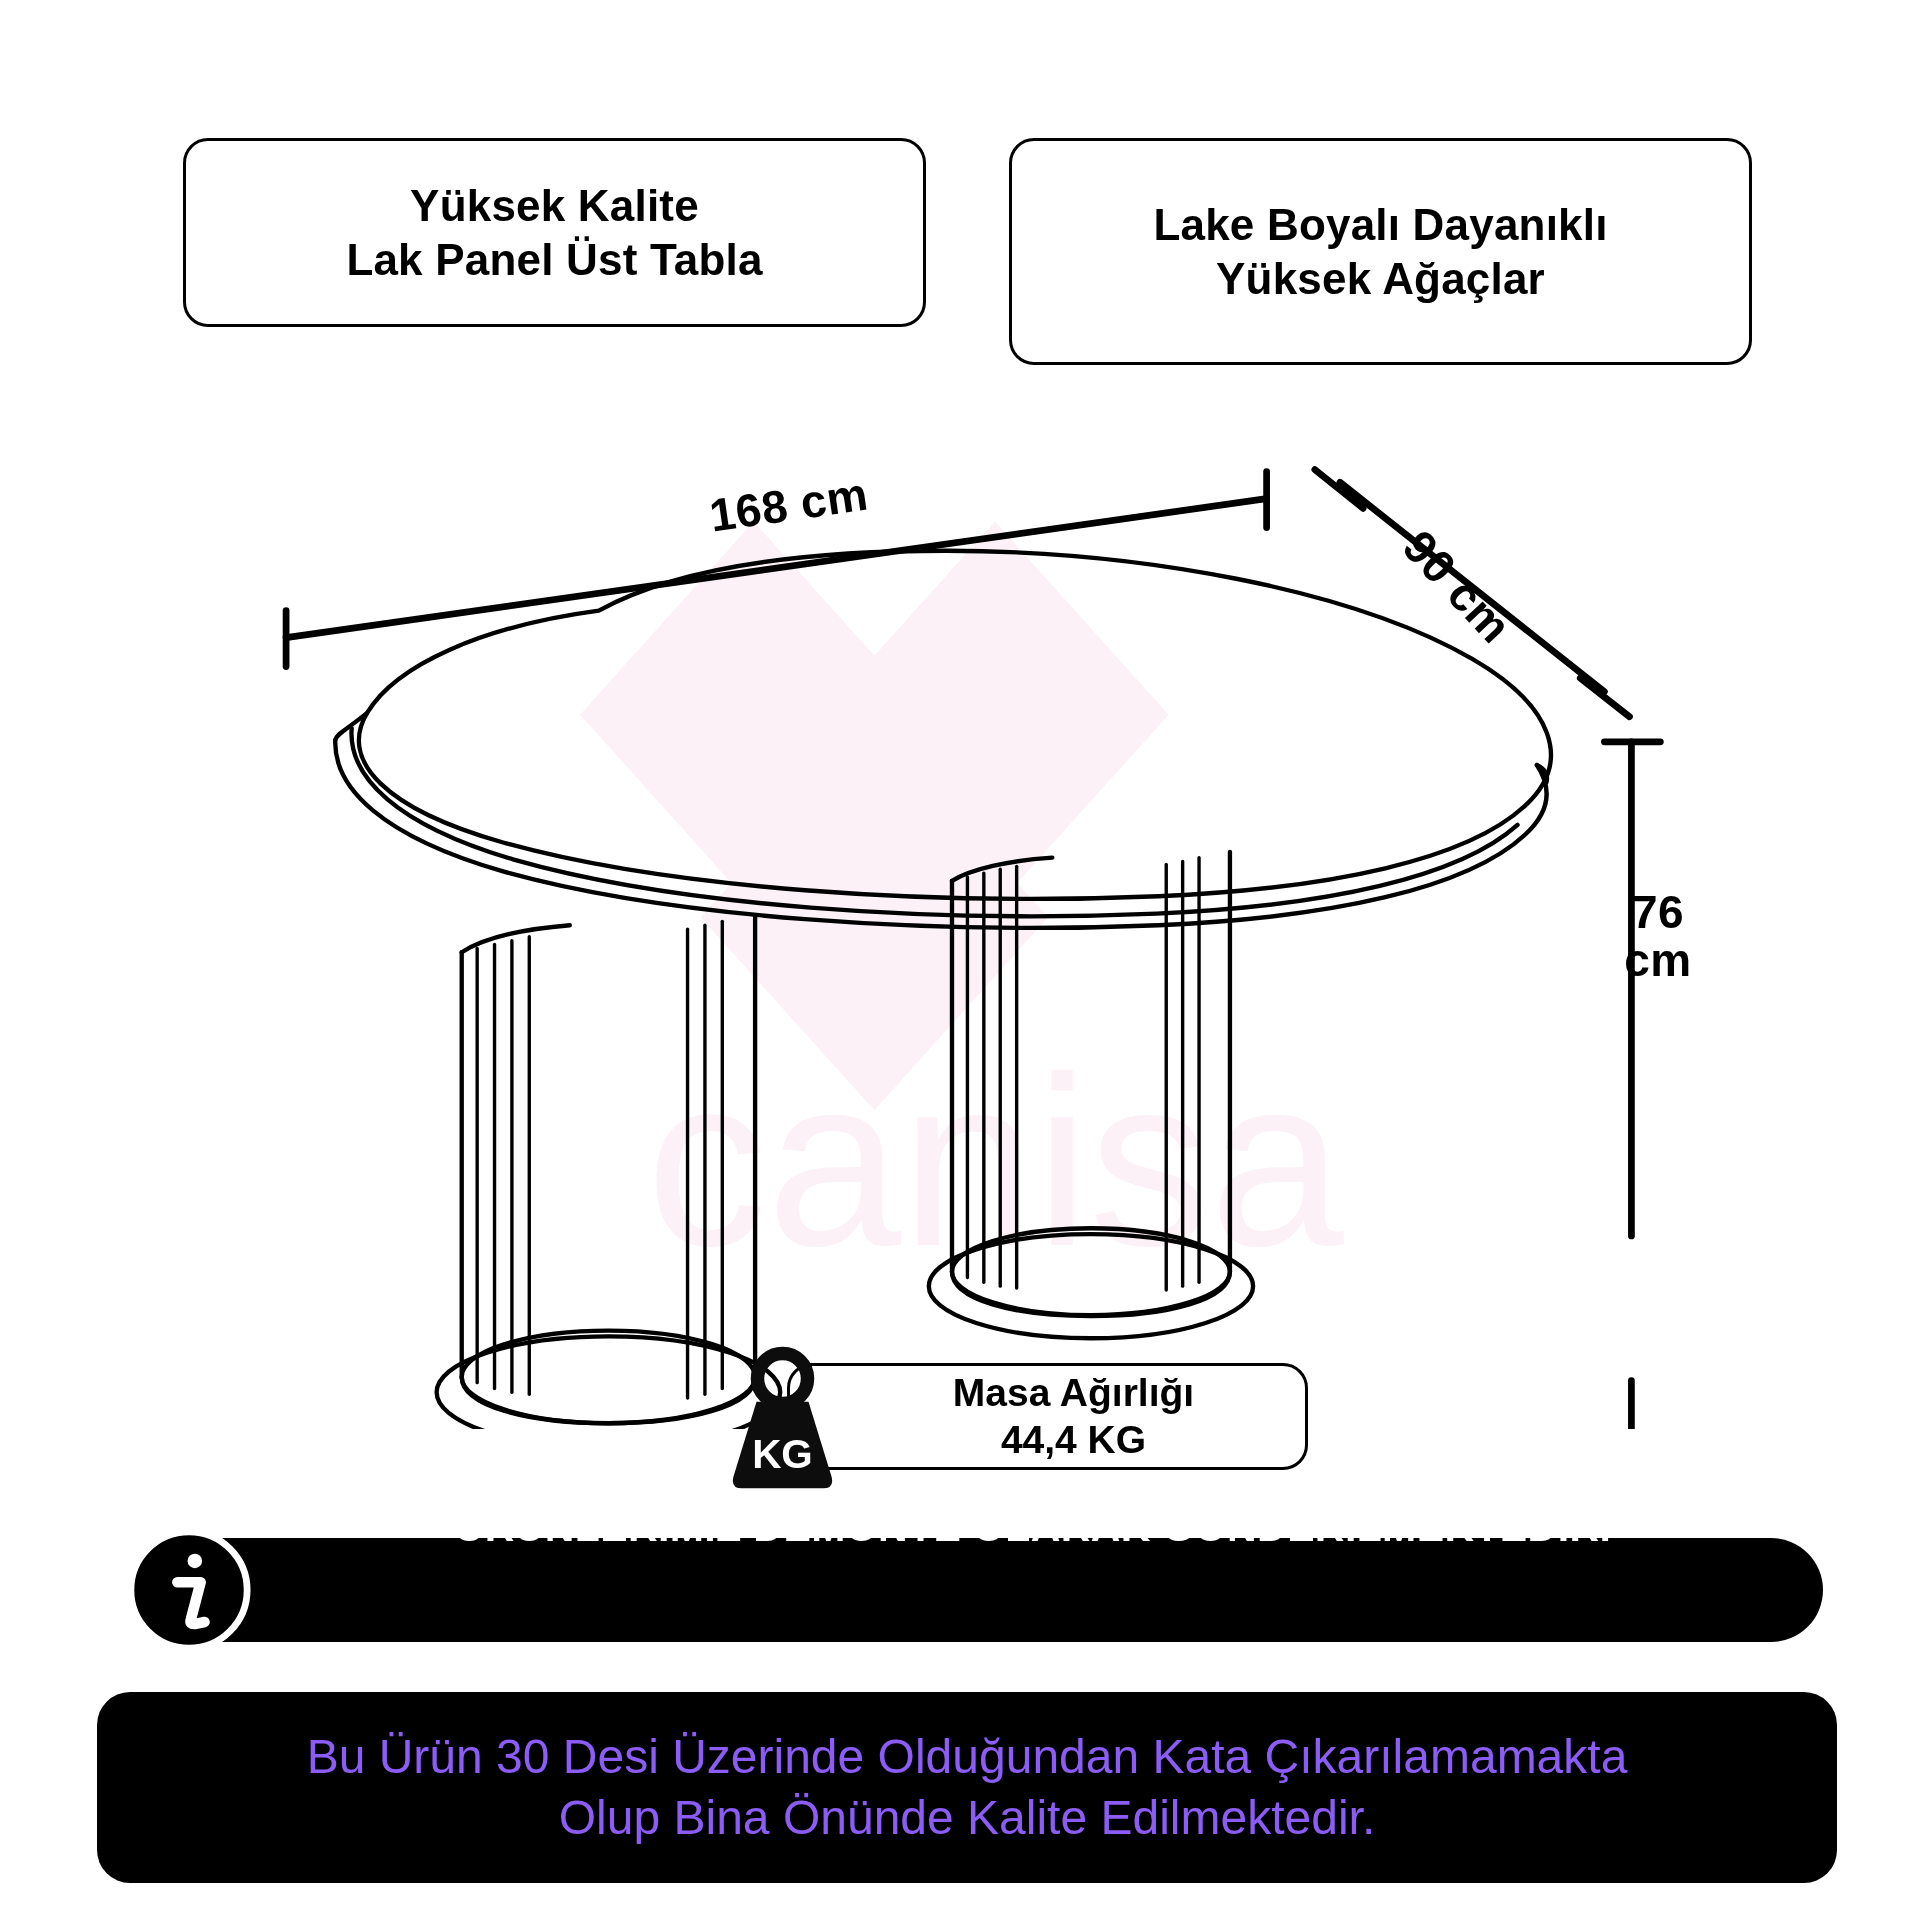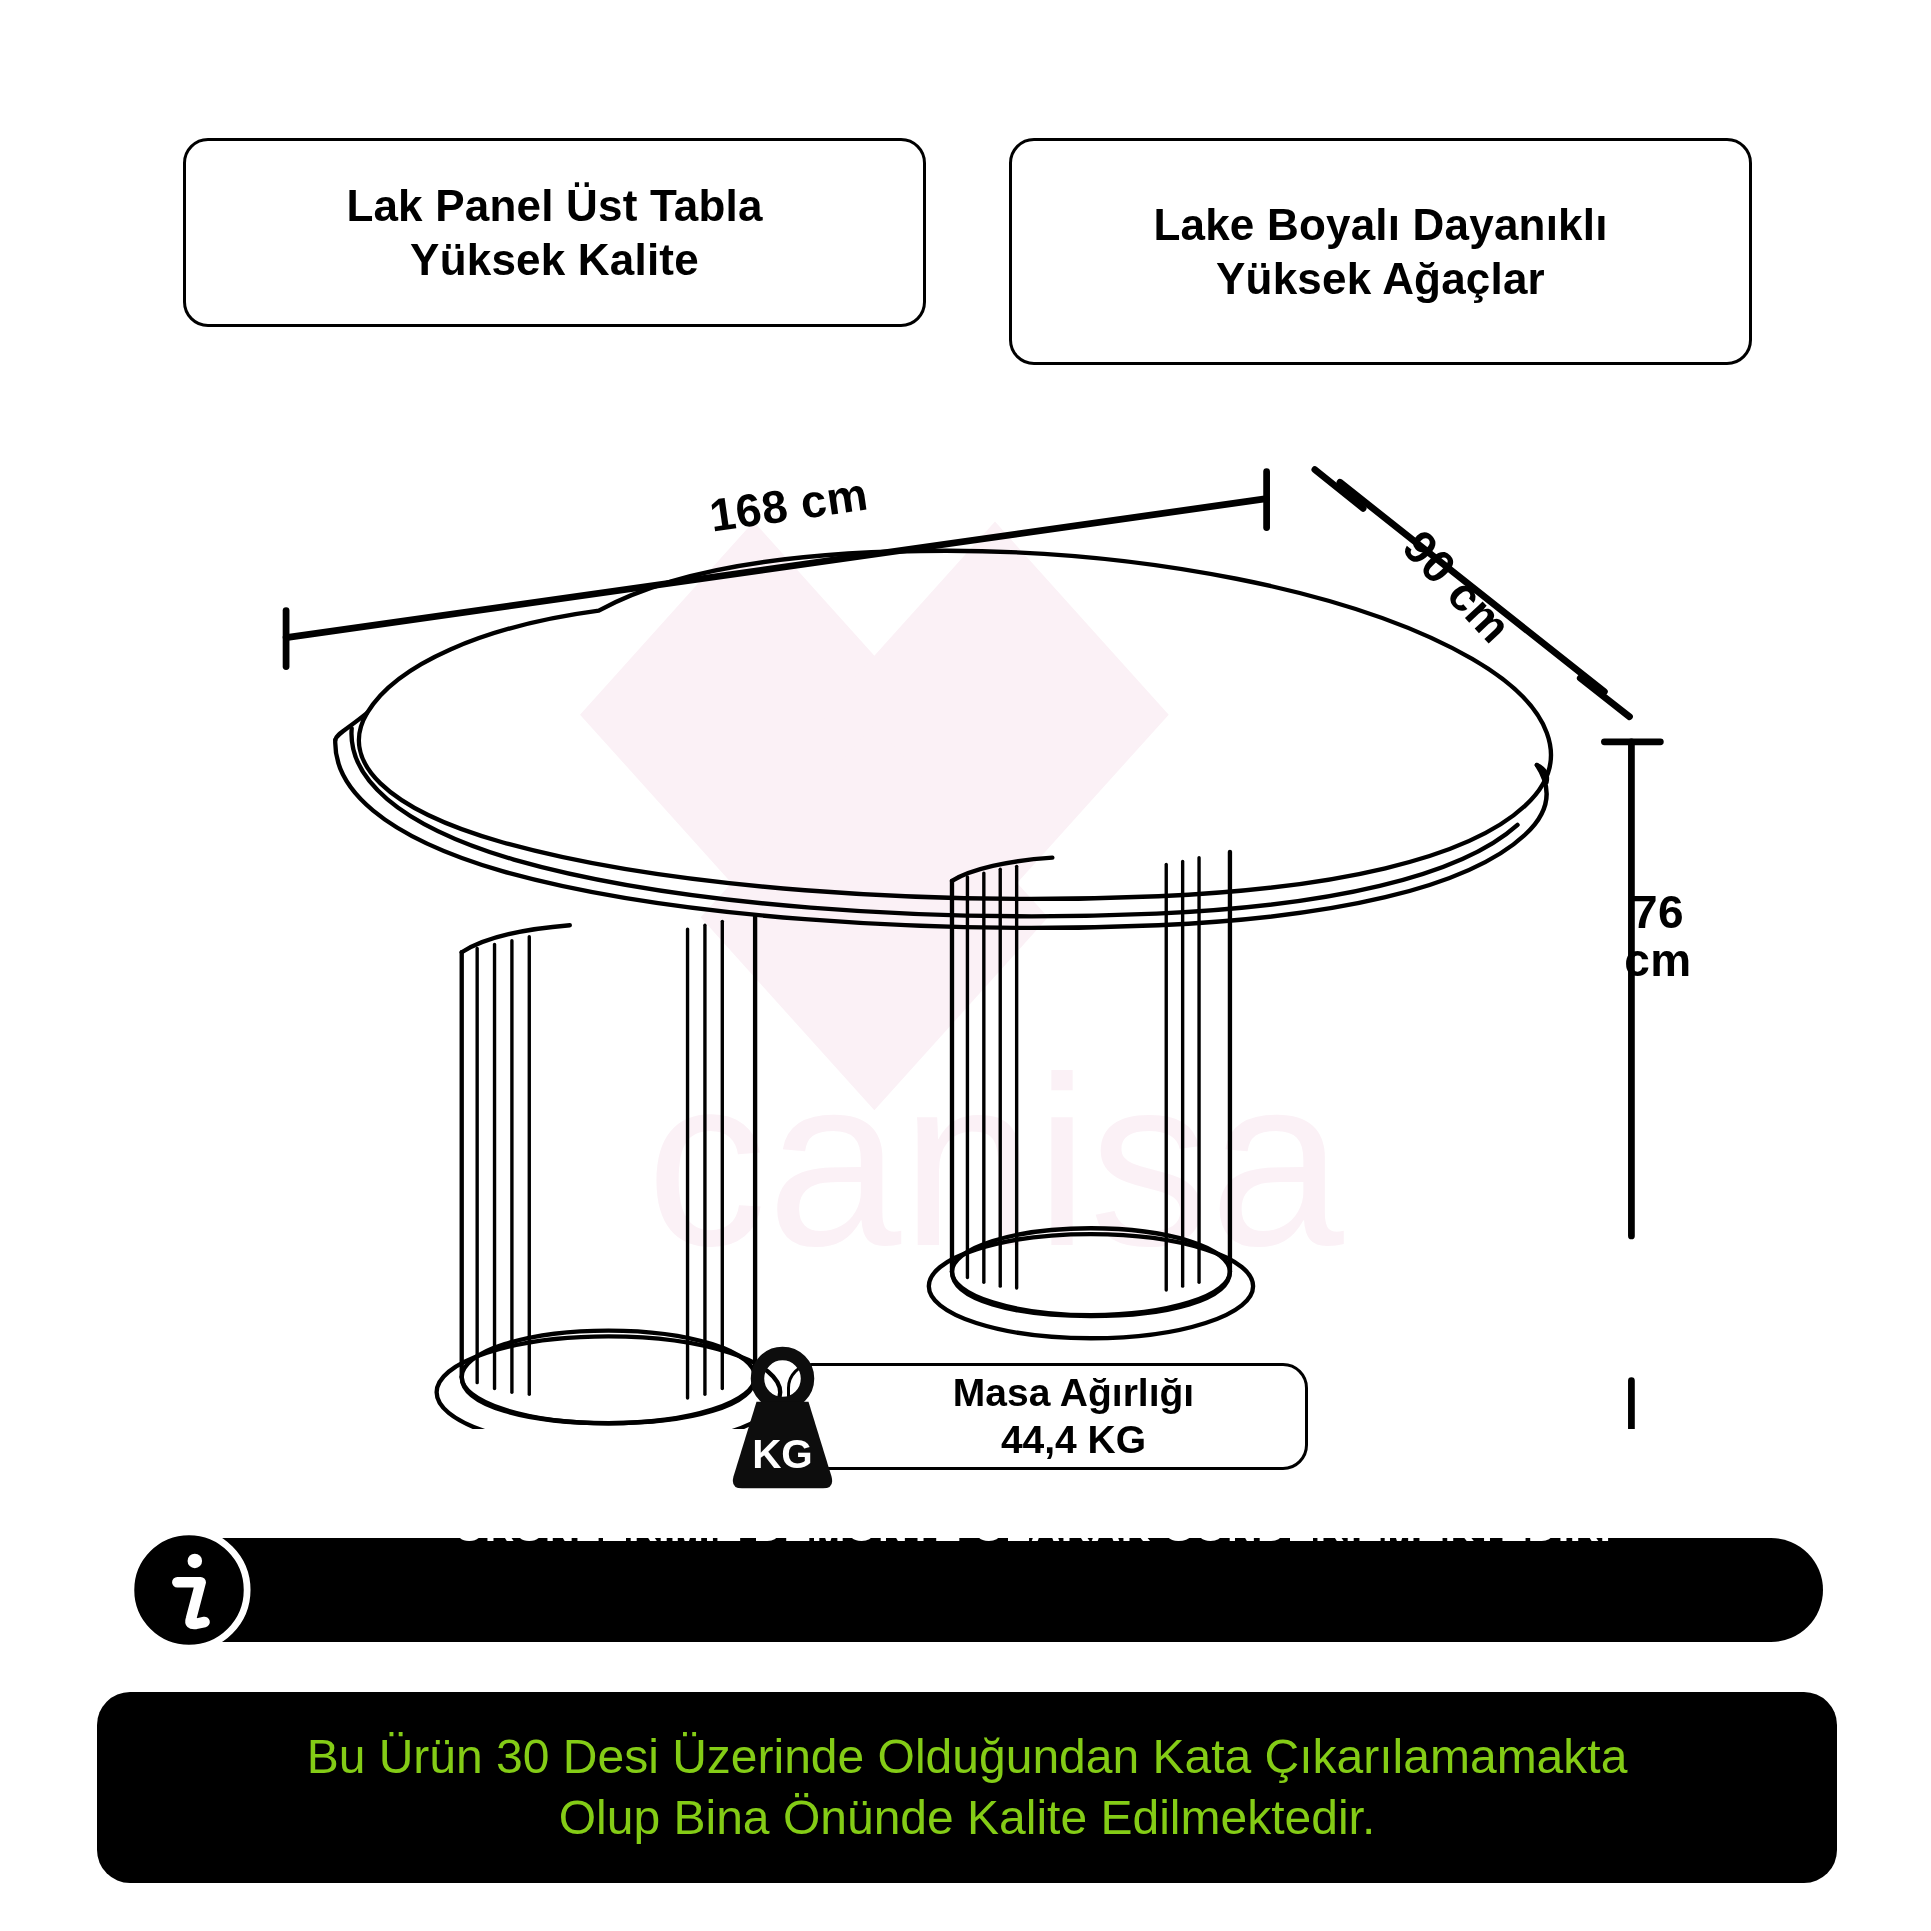--- a/index.html
+++ b/index.html
@@ -185,41 +185,41 @@
     display: flex;
     flex-direction: column;
     align-items: center;
     justify-content: center;
     z-index: 3;
     box-sizing: border-box;
   }
   .shipping-line {
     font-size: 48px;
     font-weight: 500;
-    color: #84cc16;
+    color: #8b5cf6;
     line-height: 1.26;
     white-space: nowrap;
   }
 </style>
 </head>
 <body>
 
 <svg id="watermark" viewBox="0 0 1000 860" xmlns="http://www.w3.org/2000/svg">
   <g fill="#fbf1f6">
 
     <path d="M250 40 L430 240 L250 440 L70 240 Z M250 130 L350 240 L250 350 L150 240 Z"></path>
     <path d="M500 40 L680 240 L500 440 L320 240 Z M500 130 L600 240 L500 350 L400 240 Z"></path>
     <path d="M375 250 L555 450 L375 650 L195 450 Z M375 340 L475 450 L375 560 L275 450 Z"></path>
   </g>
   <text x="500" y="790" text-anchor="middle" font-family="Liberation Sans, sans-serif" font-size="250" font-weight="400" fill="#fbf1f6">canisa</text>
 </svg>
 
 <div class="feature-badge" id="badge-quality">
+  <div class="feature-line">Yüksek Kalite</div>
   <div class="feature-line">Lak Panel Üst Tabla</div>
-  <div class="feature-line">Yüksek Kalite</div>
 </div>
 
 <div class="feature-badge" id="badge-material">
   <div class="feature-line">Lake Boyalı Dayanıklı</div>
   <div class="feature-line">Yüksek Ağaçlar</div>
 </div>
 
 <svg id="drawing" viewBox="0 0 2000 1060" xmlns="http://www.w3.org/2000/svg">
   <g fill="none" stroke="#000000" stroke-width="4.5" stroke-linecap="round" stroke-linejoin="round">
 

